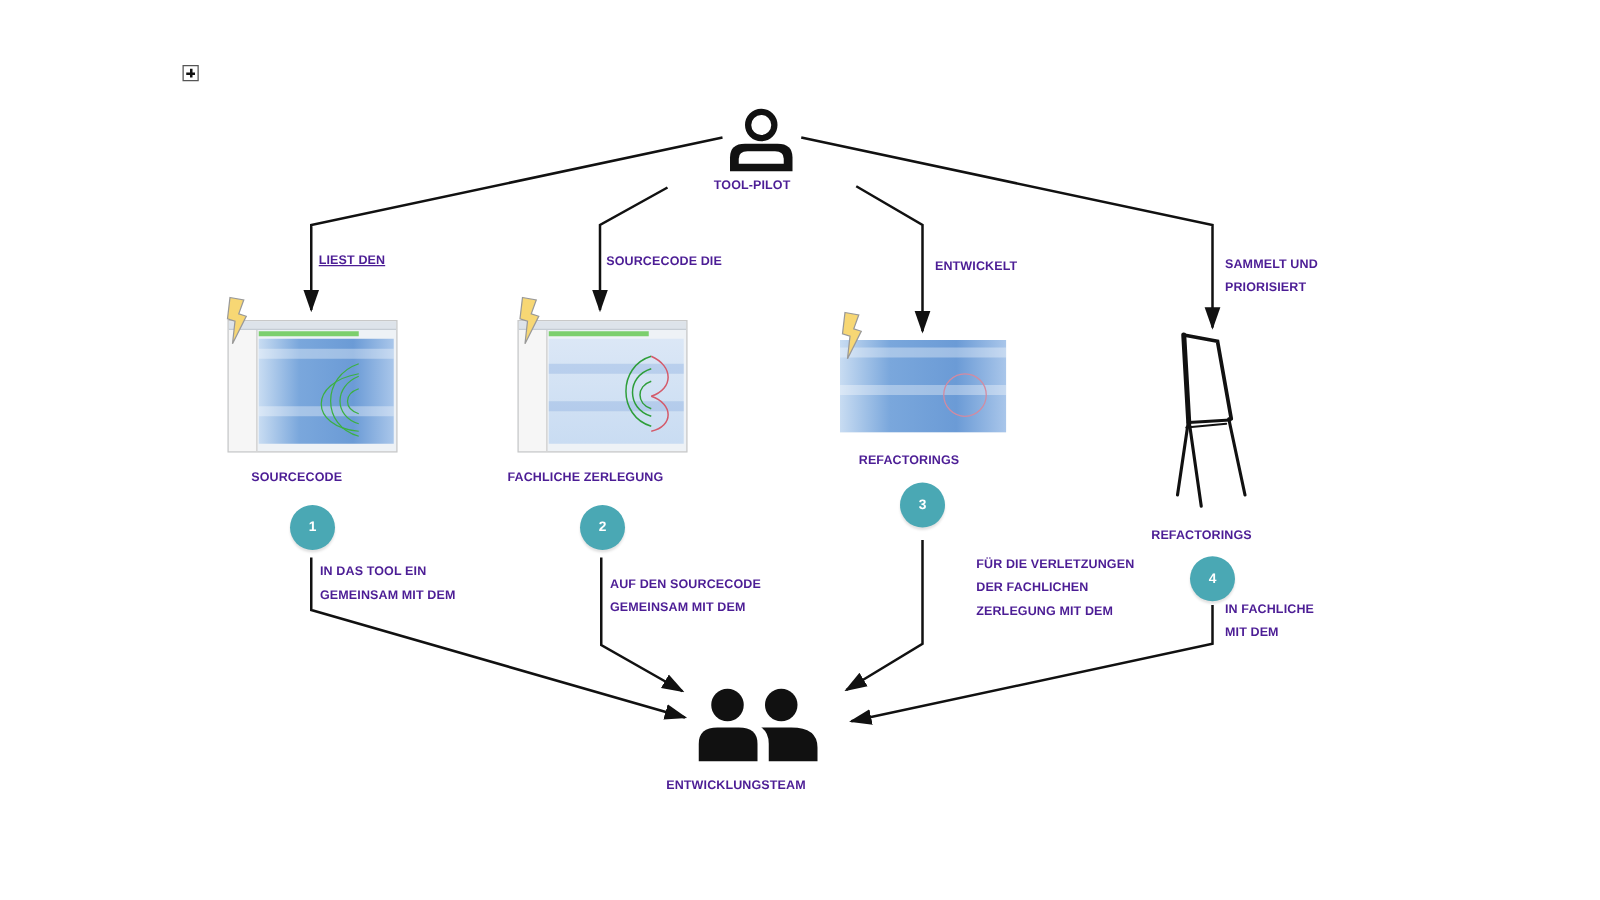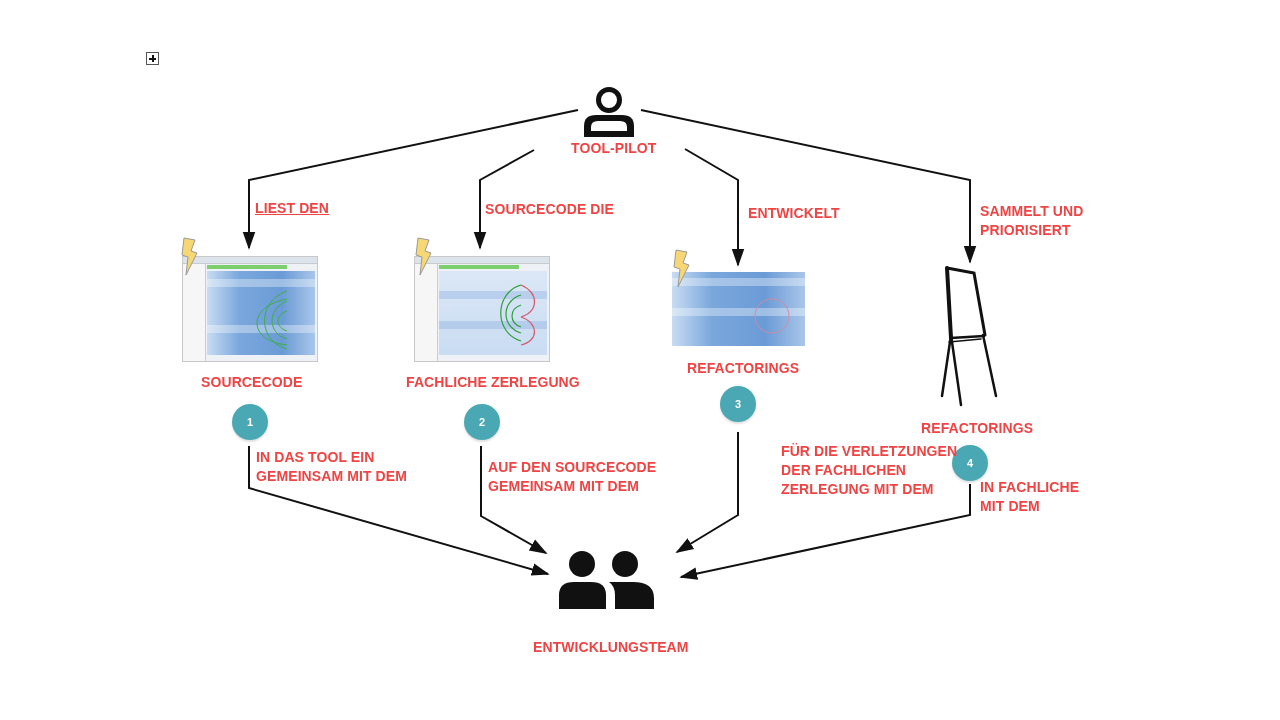--- a/index.html
+++ b/index.html
@@ -1,19 +1,19 @@
 <!DOCTYPE html>
 <html><head>
 <meta charset="utf-8">
 <style>
   html, body { margin: 0; padding: 0; background: #ffffff; }
   body { width: 1280px; height: 720px; position: relative; overflow: hidden;
          font-family: "Liberation Sans", "DejaVu Sans", sans-serif; }
   #diagram { position: absolute; left: 0; top: 0; }
-  .lbl { position: absolute; font-weight: bold; font-size: 14px; color: #ef4444; line-height: 19px;
+  .lbl { position: absolute; font-weight: bold; font-size: 10px; color: #4c1d95; line-height: 19px;
          white-space: nowrap; letter-spacing: 0.1px; }
   .badge { position: absolute; width: 36px; height: 36px; border-radius: 50%; background: #4aa8b4;
            color: #fff; font-size: 11px; font-weight: bold; display: flex; align-items: center;
            justify-content: center; box-shadow: 0 2px 2px rgba(0,0,0,0.12); }
   .expand-btn { position: absolute; left: 146px; top: 52px; width: 13px; height: 13px;
                 border: 1px solid #555; background: #fff; box-sizing: border-box; cursor: pointer; }
   .expand-btn::before { content: ""; position: absolute; left: 2px; top: 5px; width: 7px; height: 1.6px; background: #111; }
   .expand-btn::after { content: ""; position: absolute; left: 5px; top: 2px; width: 1.6px; height: 7px; background: #111; }
   .shot { position: absolute; border: 1px solid #c8c8c8; background: #eef2f6; overflow: hidden; }
   .shot .titlebar { height: 6px; background: #dde3ea; border-bottom: 1px solid #c5ccd4; }
@@ -67,21 +67,21 @@
     <path d="M949,342 L981,339" stroke-width="1.5"></path>
     <path d="M951,335 L942,396" stroke-width="2.5"></path>
     <path d="M951,335 L961,405" stroke-width="2.5"></path>
     <path d="M983,335 L996,396" stroke-width="2.5"></path>
   </g>
 </svg>
 
 <div class="expand-btn"></div>
 
 <div class="lbl" style="left:571px; top:139px;">TOOL-PILOT</div>
-<div class="lbl" style="left:533px; top:638px;">ENTWICKLUNGSTEAM</div>
+<div class="lbl" style="left:533px; top:619px;">ENTWICKLUNGSTEAM</div>
 
 <div class="lbl" style="left:255px; top:199px;text-decoration:underline;">LIEST DEN</div>
 <div class="lbl" style="left:485px; top:200px;">SOURCECODE DIE</div>
 <div class="lbl" style="left:748px; top:204px;">ENTWICKELT</div>
 <div class="lbl" style="left:980px; top:202px;">
   <div>SAMMELT UND</div>
   <div>PRIORISIERT</div>
 </div>
 
 <div class="shot" style="left:182px; top:256px; width:134px; height:104px;">

